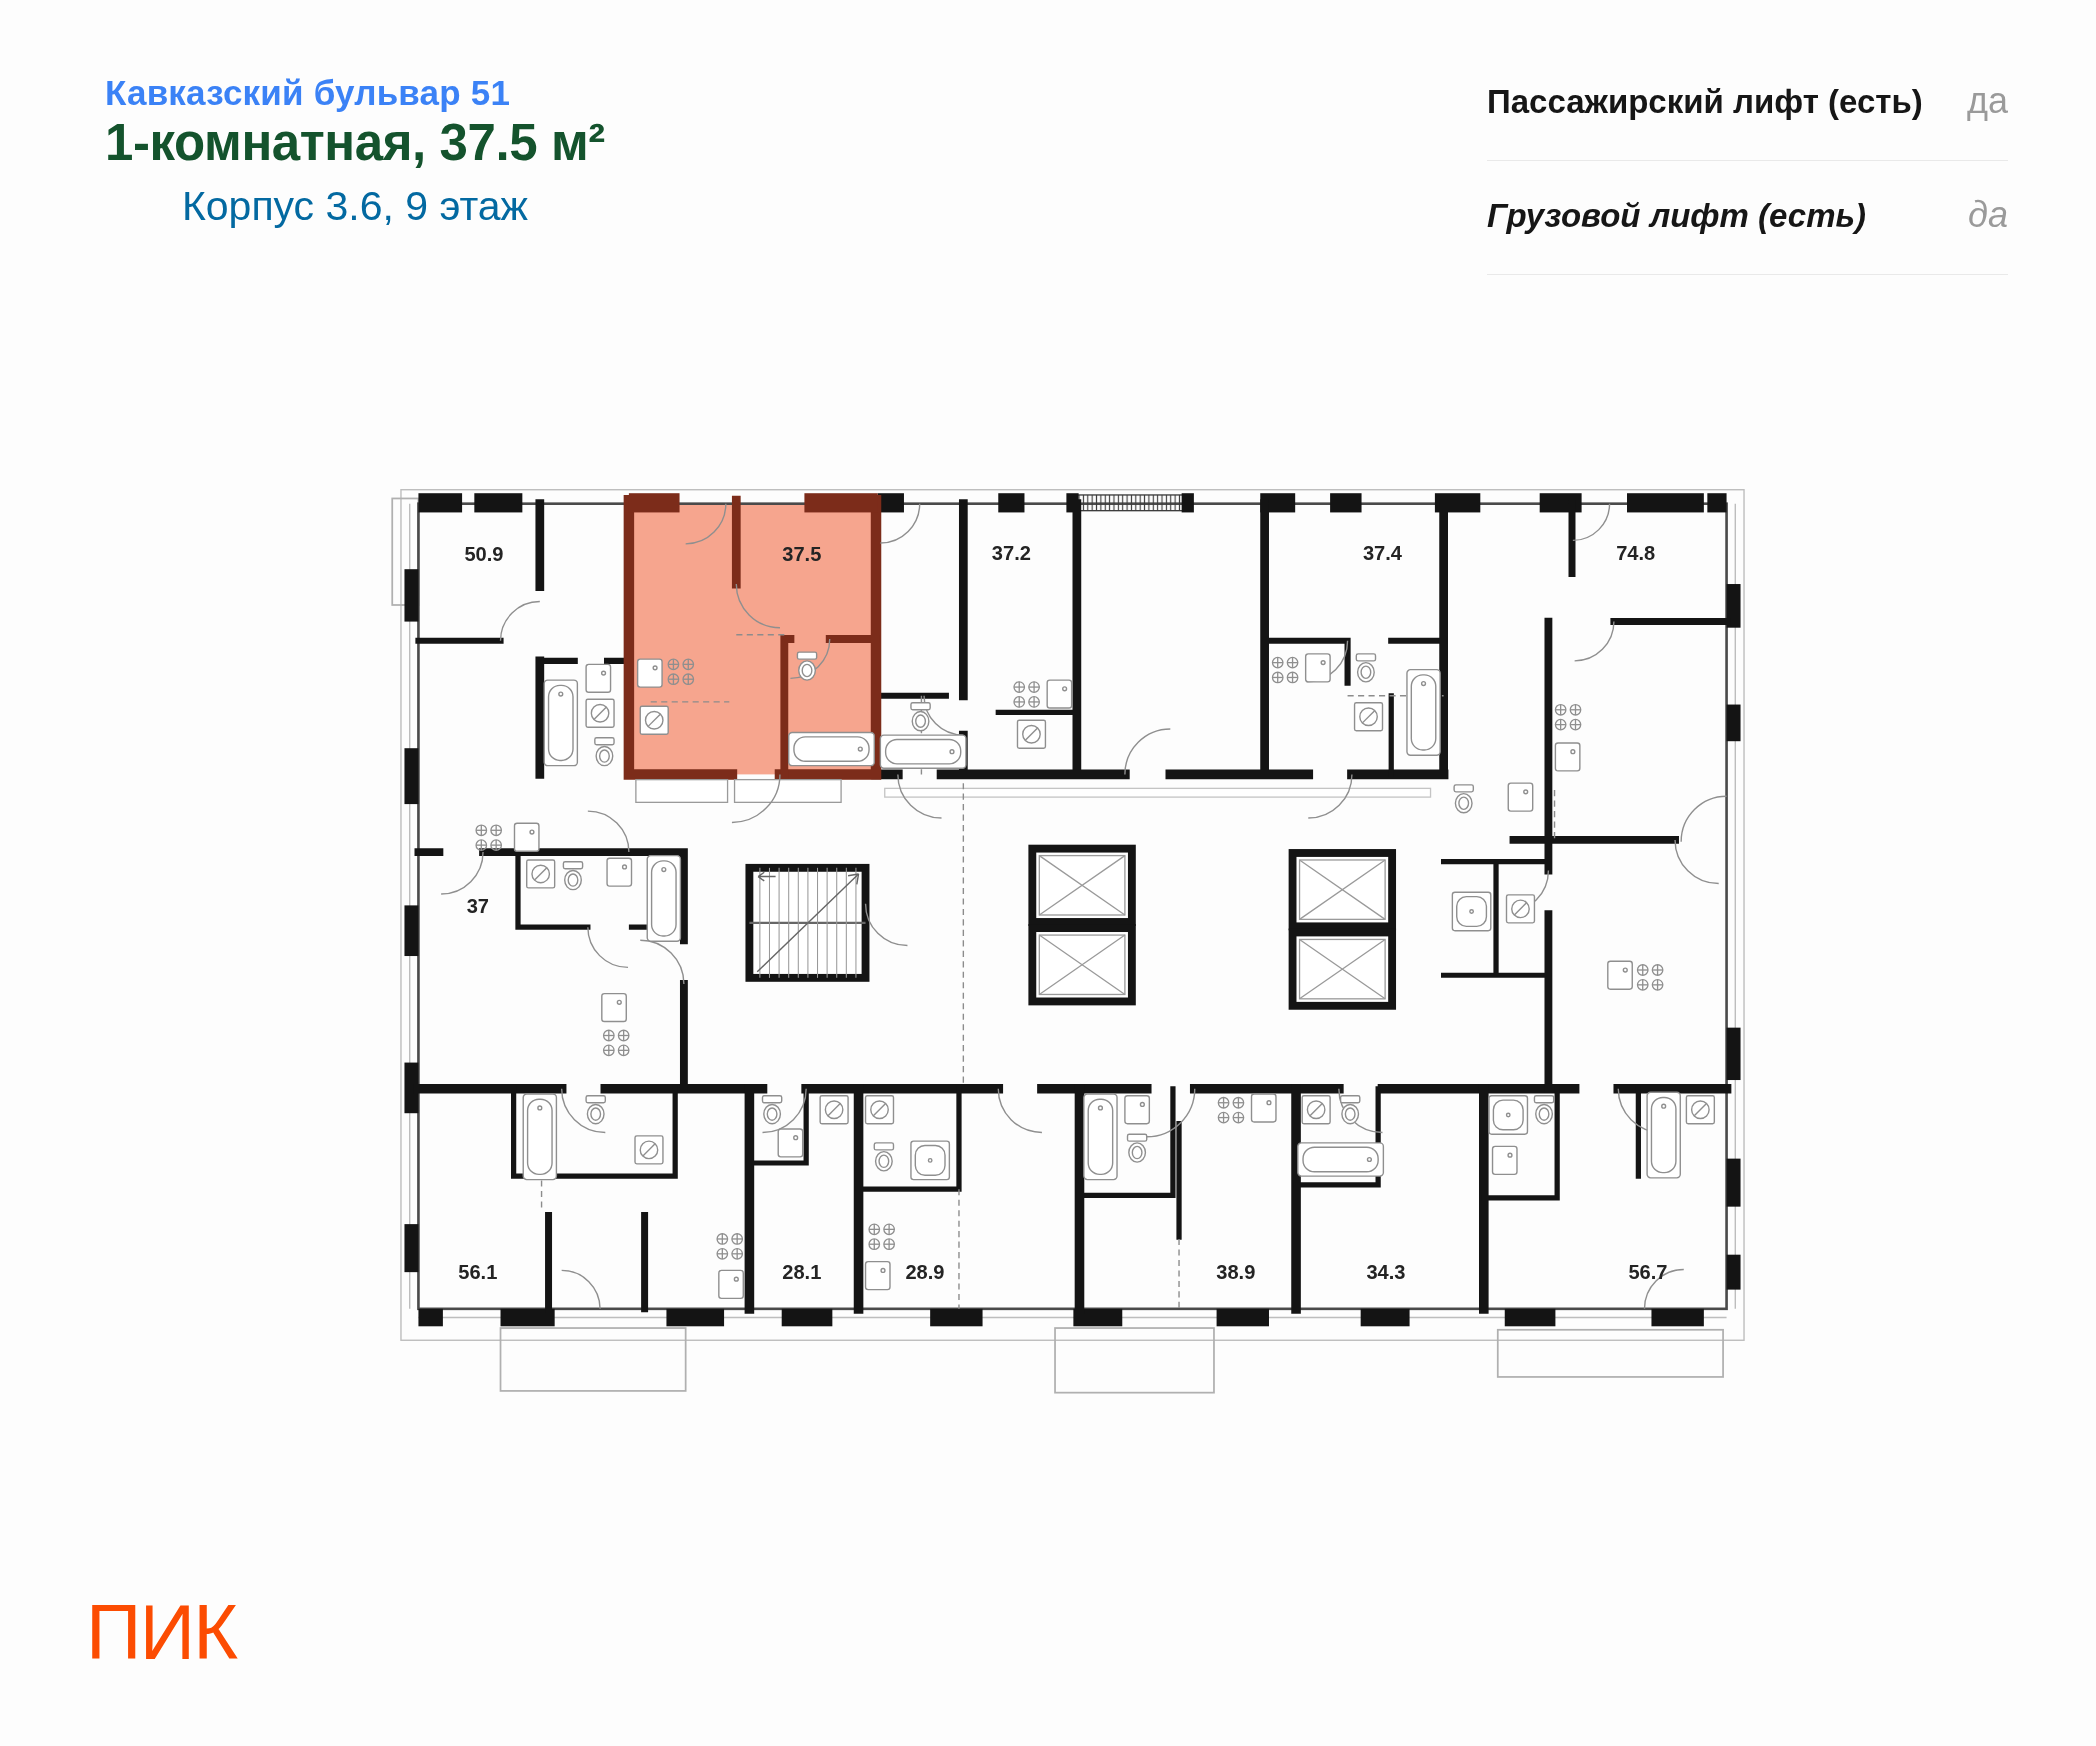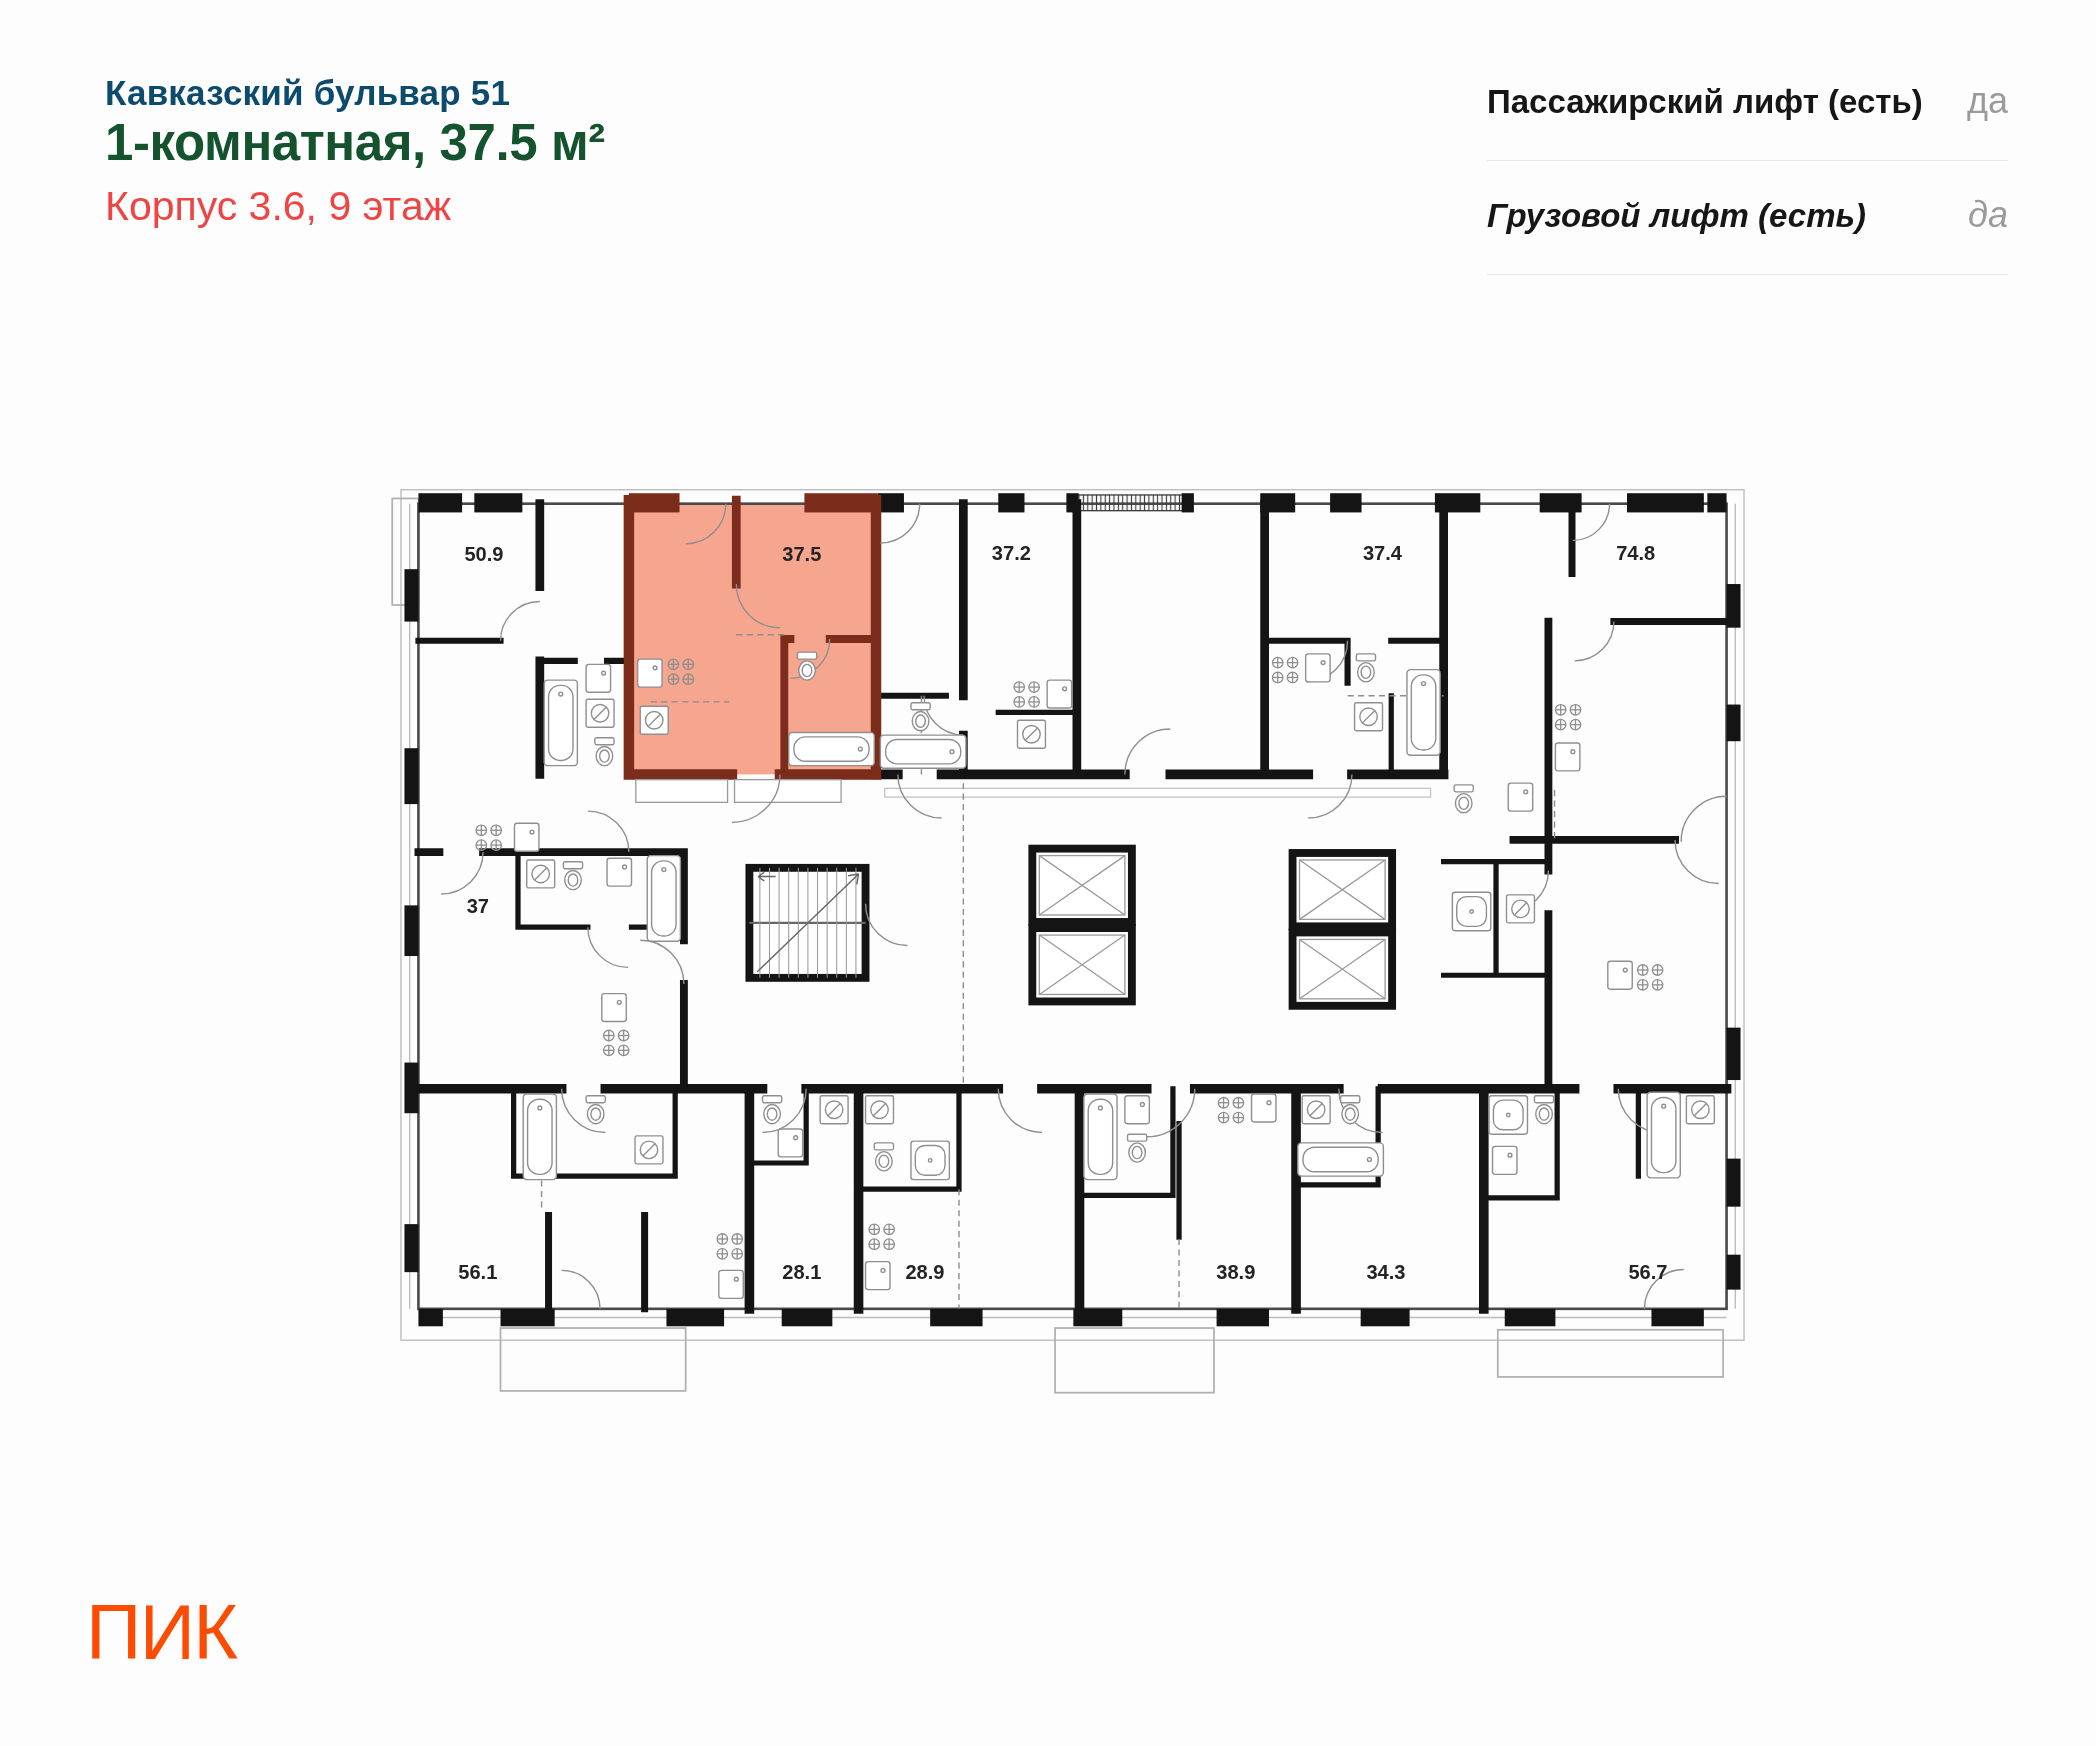--- a/index.html
+++ b/index.html
@@ -3,23 +3,23 @@
 <meta charset="utf-8">
 <style>
   * { margin:0; padding:0; box-sizing:border-box; }
   html,body { background:#ffffff; }
   .page {
     position:relative; width:2096px; height:1747px; background:#fdfdfd;
     font-family:"Liberation Sans", sans-serif; overflow:hidden;
   }
   
   .hdr { position:absolute; left:105px; top:73px; }
-  .hdr .project { font-size:35px; font-weight:700; color:#0c4a6e; letter-spacing:0.2px; }
+  .hdr .project { font-size:35px; font-weight:700; color:#3b82f6; letter-spacing:0.2px; }
   .hdr .apt { font-size:51px; font-weight:700; color:#14532d; letter-spacing:-0.4px; }
-  .hdr .floor { font-size:41px; font-weight:500; color:#ef4444; margin-top:10.5px; }
+  .hdr .floor { font-size:41px; font-weight:500; color:#0369a1; margin-top:10.5px;text-align:center; }
   
   .features { position:absolute; left:1487px; top:80px; width:521px; }
   .feature-row { display:flex; justify-content:space-between; align-items:baseline;
     border-bottom:1.7px solid #e9e9e9; padding:0 0 38px 0;text-align:right; }
   .feature-row + .feature-row { padding-top:33px;font-style:italic; }
   .feature-row .flabel { font-size:33px; font-weight:600; color:#161616; }
   .feature-row .fvalue { font-size:36px; font-weight:400; color:#9a9a9a; }
   
   .plan-wrap { position:absolute; left:387px; top:486px; width:1371px; height:913px; }
   svg text.area-label { font-family:"Liberation Sans", sans-serif; font-size:23px; font-weight:600; fill:#242424; }

